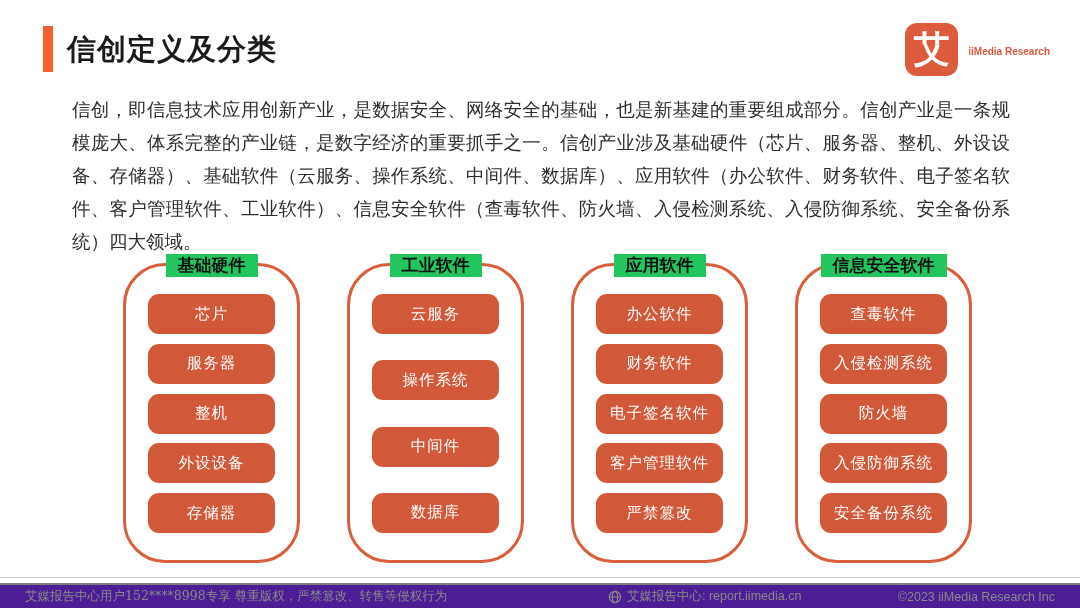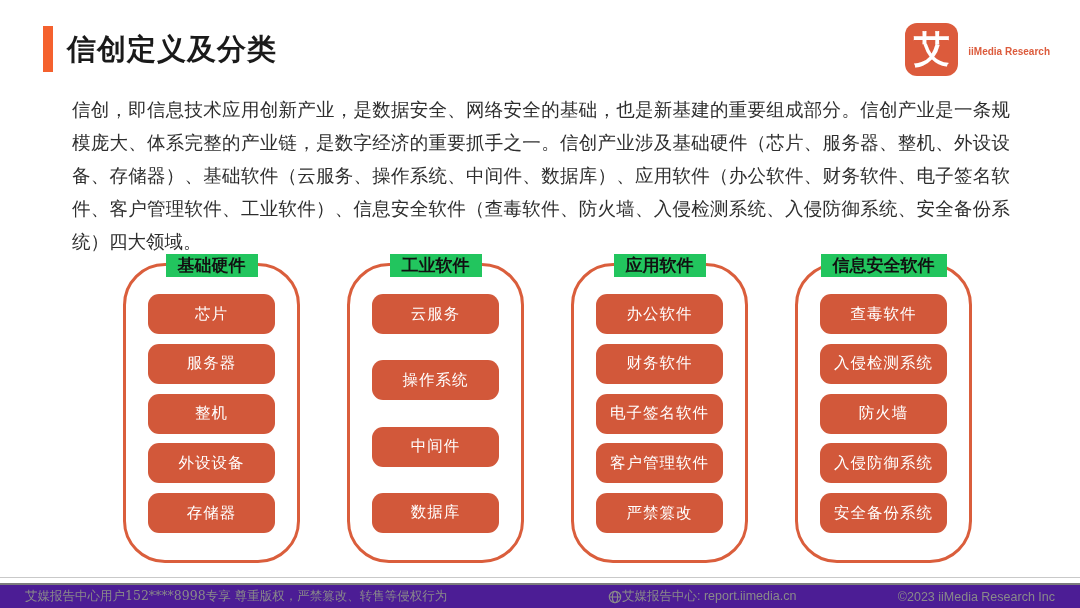--- a/index.html
+++ b/index.html
@@ -56,21 +56,21 @@
   .footer-rule-light { position:absolute; left:0; right:0; top:577px; height:1px; background:#c9c9c9; }
   .footer {
     position:absolute; left:0; right:0; top:583px; bottom:0;
     border-top:2px solid #7d7d7d; background:#4c1d95;
     display:flex; align-items:center; color:#8a8a8a; font-size:12.5px;
   }
   .footer-left {
     position:absolute; left:25px; font-family:"DejaVu Serif","Liberation Serif",serif;
     color:#8a8a8a;
   }
-  .footer-center { position:absolute; left:608px; display:flex; align-items:center; }
+  .footer-center { position:absolute; left:608px; display:flex; align-items:center; gap:5px; }
   .footer-right { position:absolute; right:25px; }
   .globe-icon svg { display:block; }
 </style>
 </head>
 <body>
 
 <div class="slide">
 
   <div class="title-row">
     <span class="accent-bar"></span>

